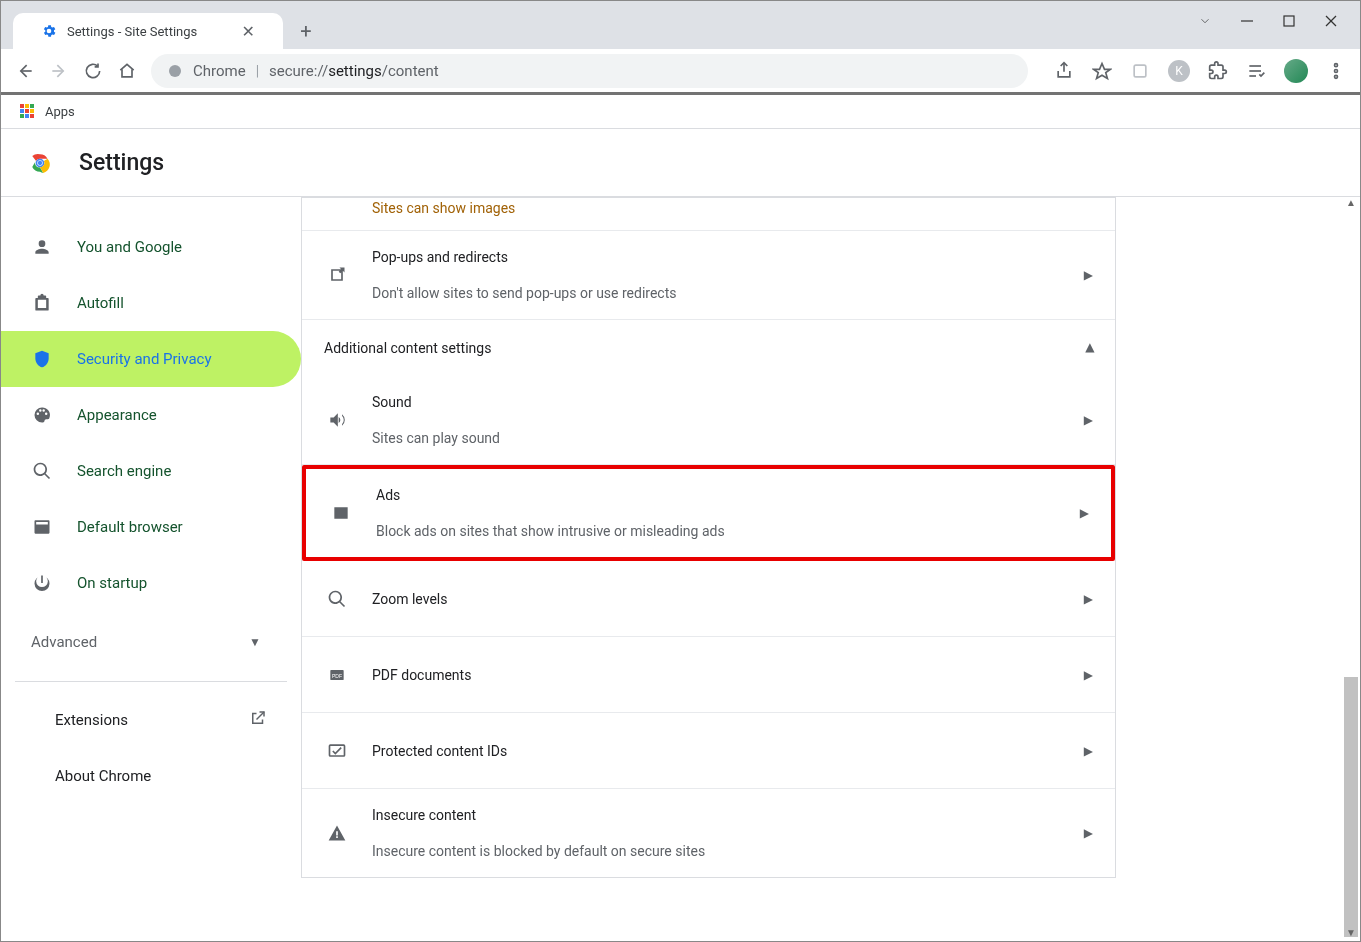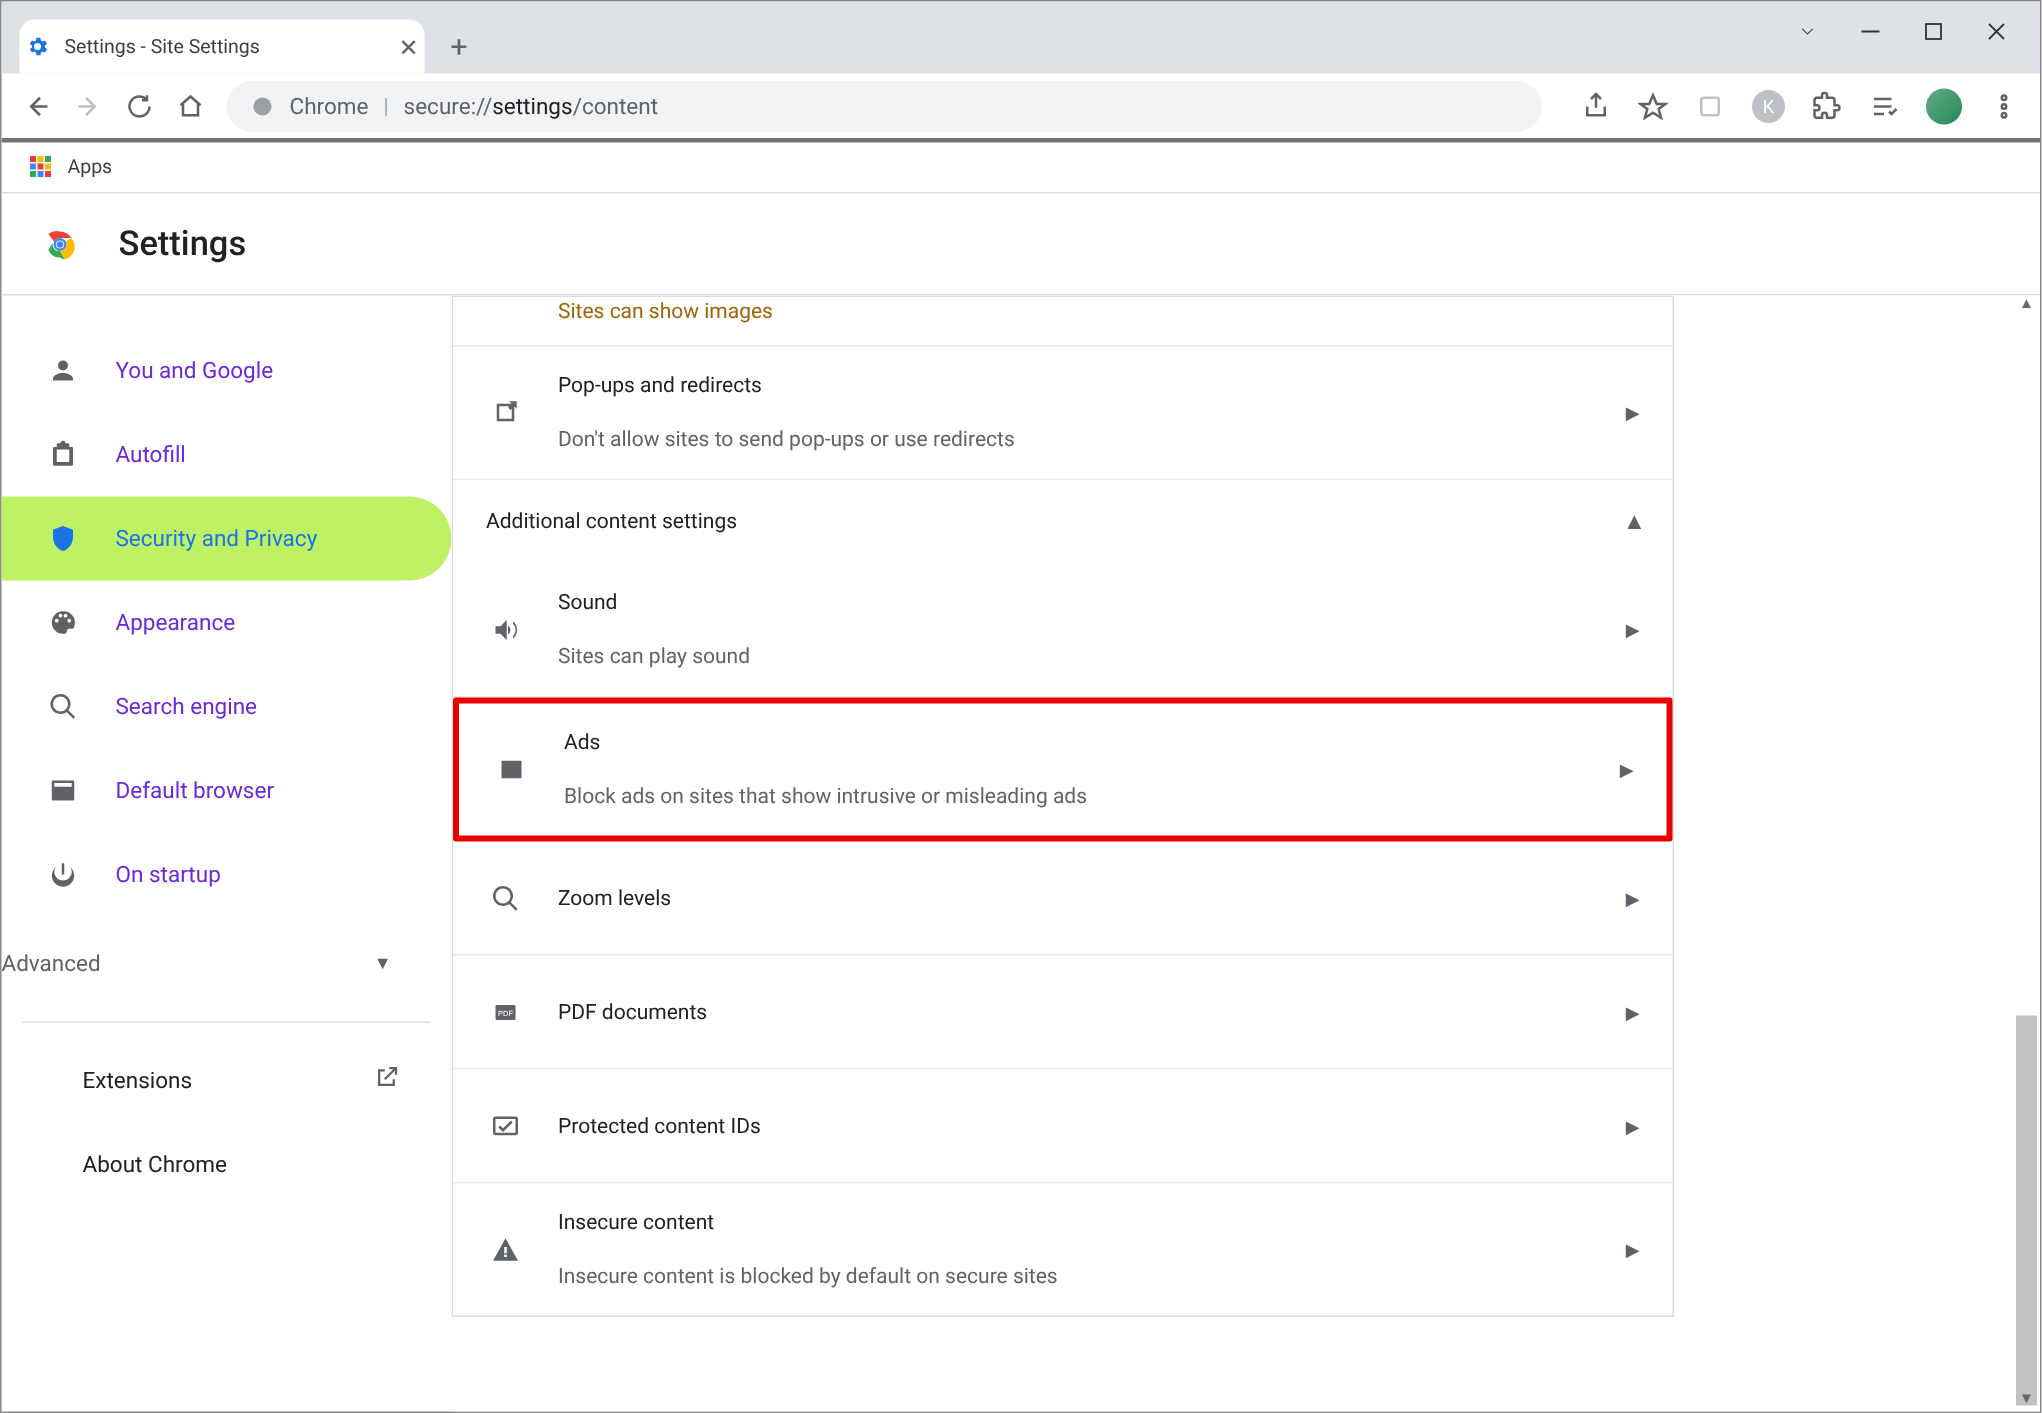--- a/index.html
+++ b/index.html
@@ -1,20 +1,20 @@
 <!DOCTYPE html>
 <html><head>
 <meta charset="utf-8">
 <style>
   * { box-sizing: border-box; margin: 0; padding: 0; }
   body { font-family: "Segoe UI", Roboto, Arial, sans-serif; font-size: 14px; color: #202124; background: #fff; width: 1361px; height: 942px; overflow: hidden; border: 1px solid #888; position: relative; }
 
   
   .titlebar { height: 48px; background: #dee1e6; display: flex; align-items: flex-end; position: relative; }
-  .tab { background: #fff; height: 36px; width: 270px; margin-left: 12px; border-radius: 10px 10px 0 0; display: flex; align-items: center; padding: 0 4px; gap: 10px; font-size: 13px; color: #3c4043; }
+  .tab { background: #fff; height: 36px; width: 270px; margin-left: 12px; border-radius: 10px 10px 0 0; display: flex; align-items: center; padding: 0 28px; gap: 10px; font-size: 13px; color: #3c4043; }
   .tab-gear { width: 16px; height: 16px; fill: #1a73e8; }
   .tab-close { margin-left: auto; font-size: 16px; color: #5f6368; cursor: pointer; }
   .newtab { margin-left: 14px; margin-bottom: 9px; width: 18px; height: 18px; color: #5f6368; font-size: 20px; display: flex; align-items: center; justify-content: center; cursor: pointer; }
   .win-controls { position: absolute; right: 0; top: 0; height: 40px; display: flex; align-items: center; gap: 28px; padding: 0 22px; }
   .win-controls svg { width: 14px; height: 14px; stroke: #333; fill: none; stroke-width: 1.2; }
 
   
   .omnibox-row { height: 46px; display: flex; align-items: center; padding: 0 14px; gap: 14px; border-bottom: 3px solid #737373; }
   .nav-icon { width: 20px; height: 20px; display: flex; align-items: center; justify-content: center; cursor: pointer; }
   .nav-icon svg { width: 20px; height: 20px; stroke: #5f6368; fill: none; stroke-width: 2; }
@@ -36,26 +36,26 @@
 
   
   .settings-header { height: 68px; display: flex; align-items: center; padding: 0 26px; gap: 26px; border-bottom: 1px solid #dadce0; }
   .chrome-logo { width: 26px; height: 26px; }
   .settings-title { font-size: 23px; color: #202124; font-weight: 500; }
   .search-settings { margin-left: auto; margin-right: 150px; width: 820px; background: #f1f3f4; border-radius: 8px; height: 44px; display: flex; align-items: center; padding: 0 18px; gap: 14px; color: #5f6368; }
 
   
   .layout { display: flex; height: calc(942px - 48px - 46px - 34px - 68px - 2px); }
   .sidebar { width: 300px; padding-top: 22px; }
-  .sidebar-item { height: 56px; display: flex; align-items: center; padding-left: 30px; gap: 24px; font-size: 15px; color: #6d28d9; cursor: pointer; border-radius: 0 28px 28px 0; margin-right: 0; }
+  .sidebar-item { height: 56px; display: flex; align-items: center; padding-left: 30px; gap: 24px; font-size: 15px; color: #14532d; cursor: pointer; border-radius: 0 28px 28px 0; margin-right: 0; }
   .sidebar-item.selected { background: #bef264; color: #1a73e8; }
   .sidebar-item .sicon { width: 22px; height: 22px; display:flex; align-items:center; justify-content:center; }
   .sidebar-item .sicon svg { width: 20px; height: 20px; fill: #5f6368; }
   .sidebar-item.selected .sicon svg { fill: #1a73e8; }
-  .advanced-row { height: 50px; display:flex; align-items:center; font-size:15px; color:#5f6368; cursor:pointer; margin-top:6px;justify-content:space-between; }
+  .advanced-row { height: 50px; display:flex; align-items:center; padding-left:30px; font-size:15px; color:#5f6368; cursor:pointer; margin-top:6px;justify-content:space-between; }
   .advanced-row .chev { margin-left:auto; margin-right:40px; font-size:12px; color:#5f6368; }
   .sidebar-divider { border:none; border-top:1px solid #dadce0; margin:14px 14px 10px 14px; }
   .ext-row { display:flex; align-items:center; height:56px; padding-left:30px; gap:24px; font-size:15px; cursor:pointer;}
   .ext-row .launch { margin-left:auto; margin-right:34px; }
 
   
   .content { flex: 1; position: relative; overflow: hidden; background: #fff; }
   .panel { width: 815px; margin: 0 auto 0 0; background: #fff; border: 1px solid #dadce0; border-radius: 0; }
   .content-inner { padding-top: 0; }
   .row { display:flex; align-items:center; padding: 18px 22px; border-bottom: 1px solid #e8eaed; cursor:pointer; min-height: 76px;}

